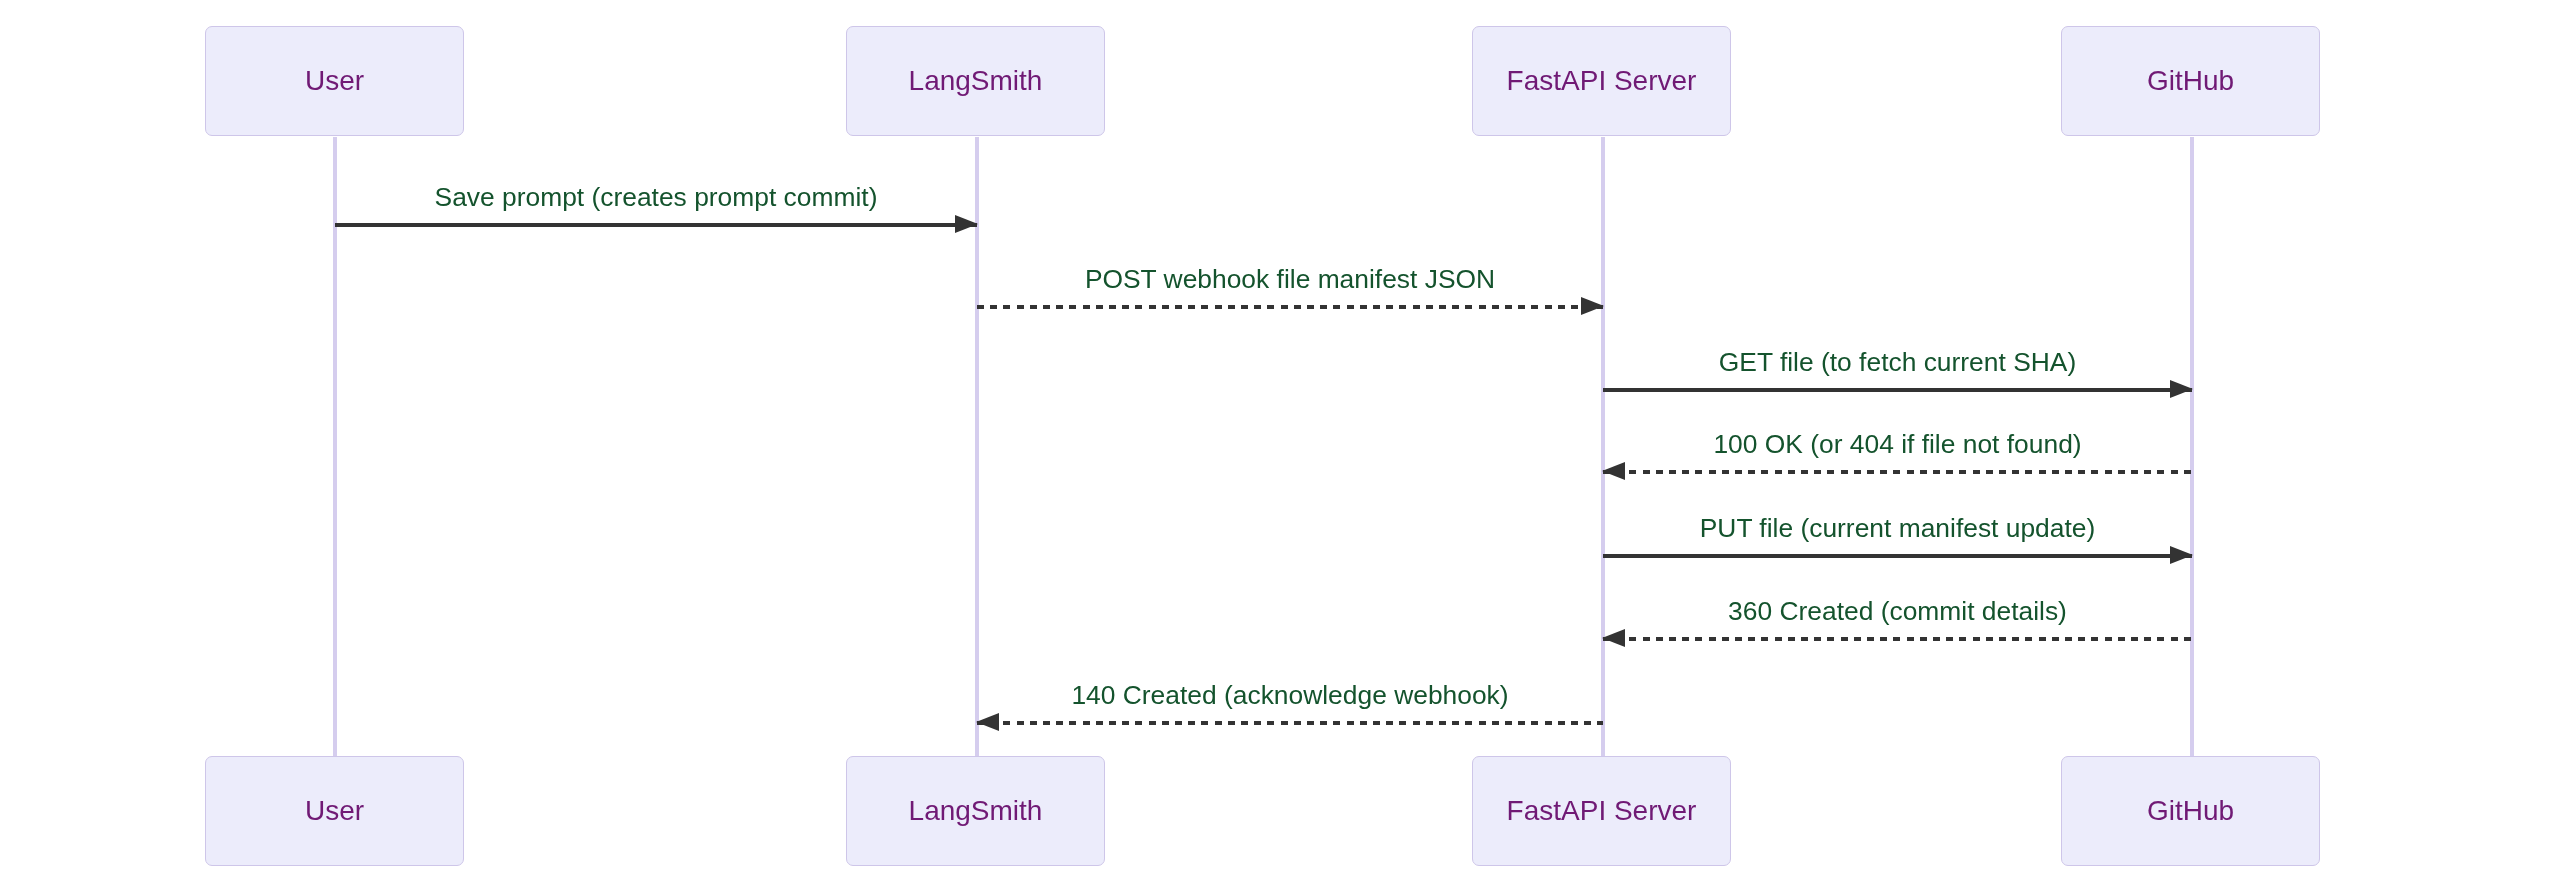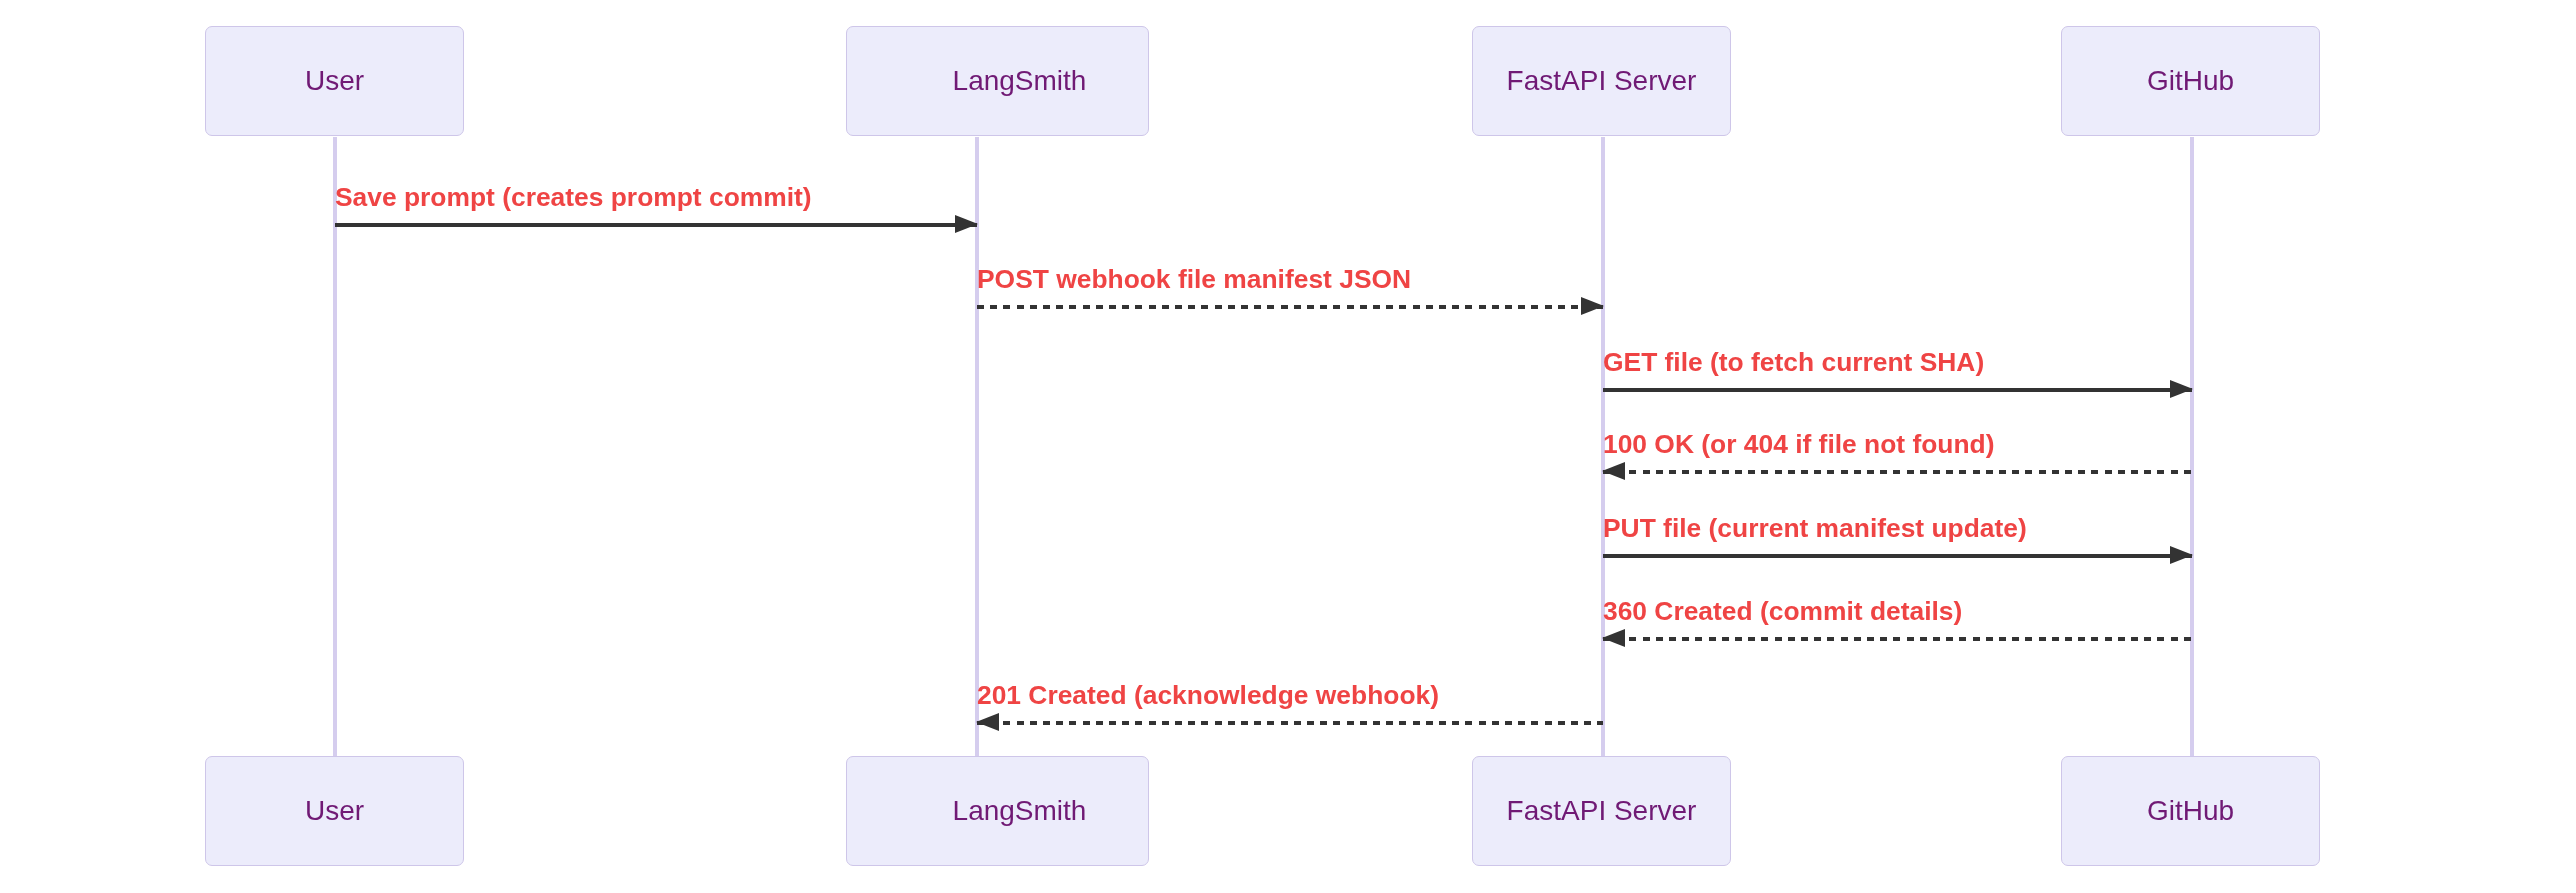--- a/index.html
+++ b/index.html
@@ -39,38 +39,37 @@
     display: flex;
     align-items: center;
     justify-content: center;
     font-size: 28px;
     color: #701a75;
     box-sizing: content-box;
   }
   .row-top    { top: 26.4px; }
   .row-bottom { top: 756px; }
   .col-user     { left: 205px; }
-  .col-langsmith{ left: 846px; padding-left: 44px; }
+  .col-langsmith{ left: 846px; }
   .col-fastapi  { left: 1472px; }
   .col-github   { left: 2061px; }
 
   
   .message {
     position: absolute;
     height: 56px;
   }
   .msg-label {
     position: absolute;
     left: 0; right: 0;
     top: 0;
-    text-align: left;
+    text-align: center;
     font-size: 26.4px;
-    color: #ef4444;
+    color: #14532d;
     white-space: nowrap;
-    font-weight: bold;
   }
   .msg-line {
     position: absolute;
     left: 0; right: 0;
     top: 41px;
     height: 4.4px;
   }
   .msg-line.solid {
     background: #333333;
   }
@@ -169,19 +168,19 @@
     <div class="arrowhead point-right"></div>
   </div>
 
   <div class="message msg-6">
     <div class="msg-label">360 Created (commit details)</div>
     <div class="msg-line dashed"></div>
     <div class="arrowhead point-left"></div>
   </div>
 
   <div class="message msg-7">
-    <div class="msg-label">201 Created (acknowledge webhook)</div>
+    <div class="msg-label">140 Created (acknowledge webhook)</div>
     <div class="msg-line dashed"></div>
     <div class="arrowhead point-left"></div>
   </div>
 
 </div>
 
 
 </body></html>

